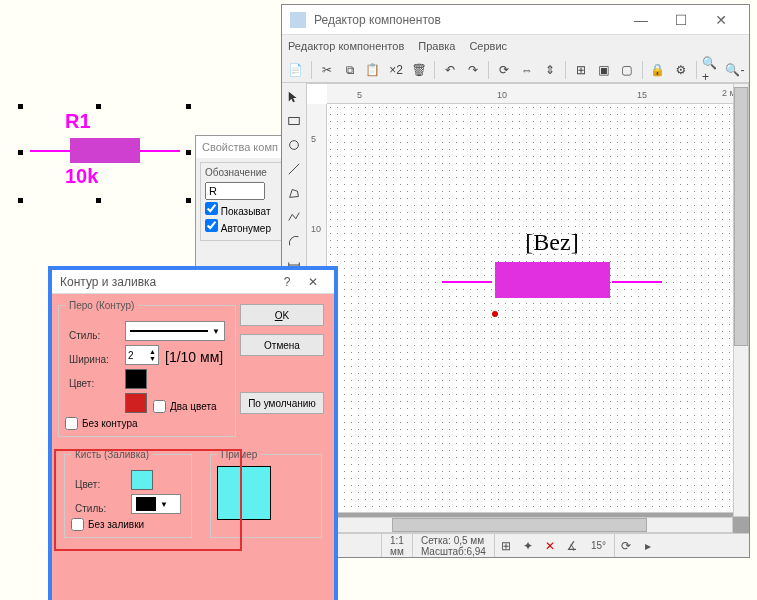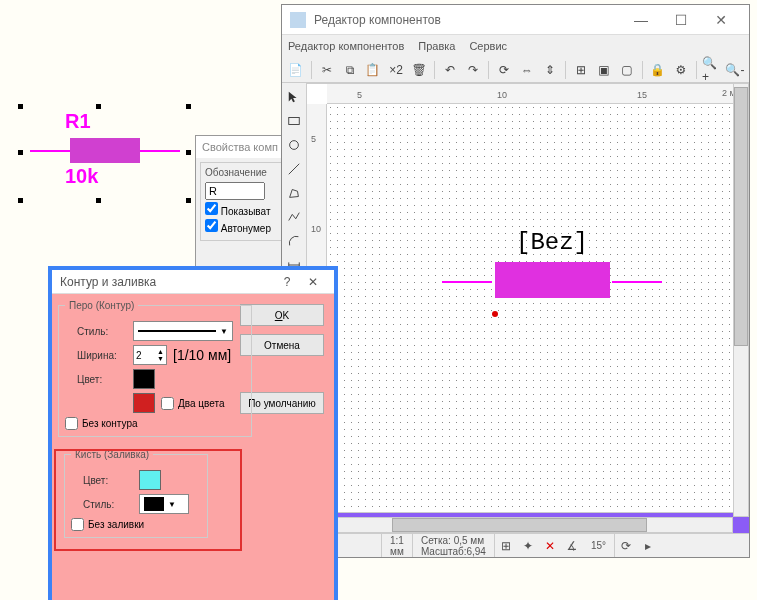--- a/index.html
+++ b/index.html
@@ -23,21 +23,21 @@
 .resistor-main .r-body { position: absolute; left: 50px; top: 28px; width: 70px; height: 25px; background: #d040d0; }
 .resistor-main .r-wire { position: absolute; top: 40px; height: 2px; background: #ff00ff; }
 .resistor-main .r-w1 { left: 10px; width: 40px; }
 .resistor-main .r-w2 { left: 120px; width: 40px; }
 .resistor-main .r-val { position: absolute; left: 45px; top: 55px; color: #ff00ff; font-size: 20px; font-family: Arial; }
 .sel-handle { position: absolute; width: 5px; height: 5px; background: #000; }
 
 
 .editor-win {
   position: absolute; left: 281px; top: 4px; width: 469px; height: 554px;
-  background: #8b5cf6; border: 1px solid #888;
+  background: #a3a3a3; border: 1px solid #888;
 }
 .editor-title {
   height: 30px; display: flex; align-items: center; padding: 0 8px;
   background: #fff; border-bottom: 1px solid #ddd;
 }
 .editor-title .icon { width: 16px; height: 16px; background: #c0d8ee; margin-right: 8px; }
 .editor-title .txt { flex: 1; color: #666; font-size: 12px; }
 .winbtn { width: 40px; text-align: center; color: #666; font-size: 14px; cursor: default; }
 .menubar { height: 22px; display: flex; align-items: center; padding: 0 6px; gap: 14px; background: #f0f0f0; }
 .menubar span { color: #555; }
@@ -54,21 +54,21 @@
 .ruler-h { position: absolute; left: 20px; top: 0; right: 0; height: 20px; background: #f4f4f4; border-bottom: 1px solid #ccc; font-size: 9px; color: #666; }
 .ruler-h .tick { position: absolute; top: 6px; }
 .ruler-h .unit { position: absolute; right: 6px; top: 4px; }
 .ruler-v { position: absolute; left: 0; top: 20px; bottom: 0; width: 20px; background: #f4f4f4; border-right: 1px solid #ccc; font-size: 9px; color: #666; }
 .ruler-v .tick { position: absolute; left: 4px; }
 .canvas-area { position: absolute; left: 20px; top: 20px; right: 0; bottom: 0;
   background-image: radial-gradient(circle, #888 0.5px, transparent 0.5px);
   background-size: 7px 7px; }
 
 .comp-resistor { position: absolute; left: 115px; top: 125px; width: 220px; }
-.comp-resistor .lbl { font-family: Liberation Mono, monospace; font-size: 24px; color: #000; text-align: center; }
+.comp-resistor .lbl { font-family: Liberation Serif, serif; font-size: 24px; color: #000; text-align: center; }
 .comp-resistor .body { width: 115px; height: 36px; background: #e030e0; margin: 6px auto; }
 .comp-resistor .wire { position: absolute; top: 52px; height: 2px; background: #ff00ff; }
 .comp-resistor .w1 { left: 0; width: 50px; }
 .comp-resistor .w2 { right: 0; width: 50px; }
 .comp-resistor .dot { position: absolute; left: 50px; top: 82px; width: 6px; height: 6px; background: #d00; border-radius: 50%; }
 
 .scrollbar-h { position: absolute; left: 24px; bottom: 24px; right: 16px; height: 16px; background: #f0f0f0; border: 1px solid #ccc; }
 .scrollbar-v { position: absolute; right: 0; top: 78px; bottom: 40px; width: 16px; background: #f0f0f0; border: 1px solid #ccc; }
 .sb-thumb { background: #ccc; border: 1px solid #aaa; }
 
@@ -87,34 +87,34 @@
 
 .dlg {
   position: absolute; left: 48px; top: 266px; width: 290px; height: 357px;
   background: #fca5a5; border: 4px solid #3b82f6;
 }
 .dlg .dtitle { height: 24px; background: #fff; display: flex; align-items: center; padding: 0 8px; border-bottom: 1px solid #ddd; }
 .dlg .dtitle .txt { flex: 1; color: #555; font-size: 12px; }
 .dlg .dtitle .wb { width: 26px; text-align: center; color: #555; font-size: 12px; }
 .dlg fieldset { border: 1px solid #ccc; margin: 6px; padding: 6px; position: relative; }
 .dlg legend { font-size: 10px; color: #555; padding: 0 4px; }
-.dlg .row { display: flex; align-items: center; margin: 4px 12px; gap: 6px; }
+.dlg .row { display: flex; align-items: flex-end; margin: 4px 4px; gap: 6px; }
 .dlg .lab { width: 50px; font-size: 10px; color: #333; }
 .dlg .swatch { width: 22px; height: 20px; border: 1px solid #666; }
 .dlg .btn { width: 84px; height: 22px; background: #e8e8e8; border: 1px solid #aaa; font-size: 10px; display: flex; align-items: center; justify-content: center; }
 .dlg .btn-col { position: absolute; right: 10px; top: 34px; display: flex; flex-direction: column; gap: 8px; }
 .dlg select, .dlg .combo { height: 20px; border: 1px solid #888; background: #fff; font-size: 10px; }
 .dlg .combo { width: 100px; display: flex; align-items: center; padding: 0 4px; }
 .dlg .combo .line { flex: 1; height: 2px; background: #000; }
 .dlg .combo .arr { font-size: 8px; margin-left: 4px; }
 .dlg .spin { width: 34px; height: 20px; border: 1px solid #888; background: #fff; display: flex; align-items: center; padding: 0 2px; font-size: 10px; }
 .dlg .chk { font-size: 10px; display: flex; align-items: center; gap: 4px; }
 .dlg .preview { width: 54px; height: 54px; background: #60f0f0; border: 1px solid #000; }
 .highlight-box { position: absolute; border: 2px solid #e03030; }
-.dlg-lower { display: flex; gap: 6px; padding: 0 6px; flex-direction: column; }
+.dlg-lower { display: flex; gap: 6px; padding: 0 6px; }
 .dlg-lower fieldset { flex: 1; }
 </style>
 </head>
 <body>
 
 <div class="bg-grid"></div>
 
 <div class="resistor-main">
   <div class="r-label">R1</div>
   <div class="r-wire r-w1"></div>
@@ -355,16 +355,20 @@
         <div class="combo" style="width:50px">
             <div style="width:20px;height:14px;background:#000"></div>
             <span class="arr">▼</span>
           </div>
       </div>
       <label class="chk">
           <input type="checkbox" style=""> 
           <span>Без заливки</span>
         </label>
     </fieldset>
+    <fieldset style="width:80px">
+      <legend>Пример</legend>
+      <div class="preview"></div>
+    </fieldset>
   </div>
 
   <div class="highlight-box" style="left:2px; top:179px; width:188px; height:102px"></div>
 </div>
 
 </body></html>

